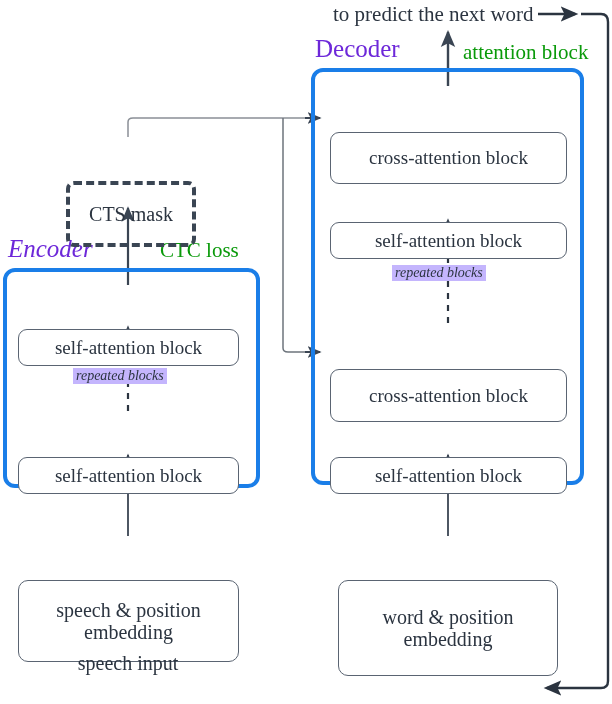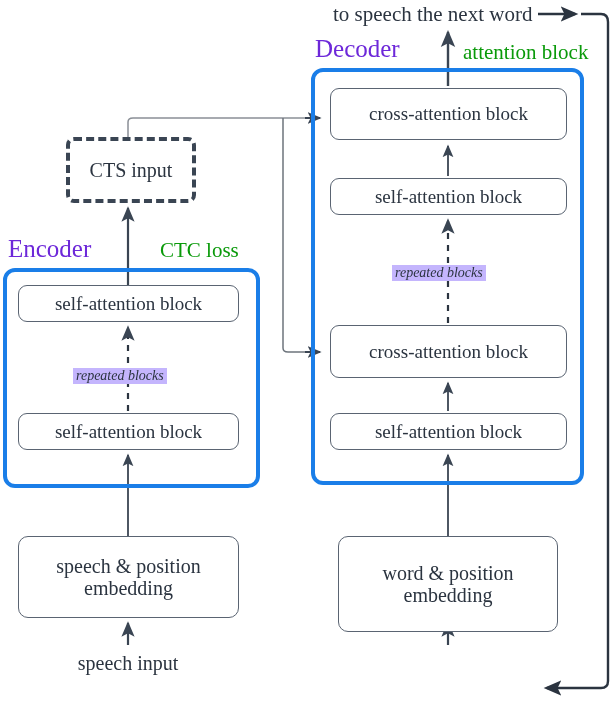--- a/index.html
+++ b/index.html
@@ -23,21 +23,21 @@
   .loss-label{
     position:absolute;color:#0a9a0a;font-size:21px;line-height:1;
     white-space:nowrap;
   }
 
   
   .node{
     position:absolute;box-sizing:border-box;
     border:1.4px solid #5a6472;border-radius:9px;background:#ffffff;
     display:flex;align-items:center;justify-content:center;text-align:center;
-    font-size:19px;line-height:1.12;color:#2b3440;white-space:pre-line;
+    font-size:19px;line-height:1.12;color:#2b3440;white-space:pre-line;margin-top:44px;
   }
   .node.embed{font-size:20px;border-radius:10px;}
   .node.dashed{
     border:4px dashed #3a4553;border-radius:8px;background:transparent;
     font-size:20px;
   }
 
   
   .caption{
     position:absolute;font-size:20px;line-height:1.15;color:#2b3440;
@@ -118,39 +118,39 @@
     <g>
       <line x1="448" y1="86" x2="448" y2="32" stroke="#3a4553" stroke-width="2.4" marker-end="url(#ah)"></line>
     </g>
 
     <g>
       <path d="M538,14 L575,14" stroke="#2b3440" stroke-width="2.4" fill="none" marker-end="url(#ah-big)"></path>
       <path d="M581,14 L601,14 Q608,14 608,22 L608,681 Q608,688 601,688 L547,688" stroke="#2b3440" stroke-width="2.4" fill="none" marker-end="url(#ah-big)"></path>
     </g>
   </svg>
 
-  <div class="caption big" style="left:333px;top:2px;width:205px;text-align:left;">to speech the next word</div>
+  <div class="caption big" style="left:333px;top:2px;width:205px;text-align:left;">to predict the next word</div>
 
-  <div class="group-label" style="left:8px;top:236px;">Encoder</div>
+  <div class="group-label" style="left:8px;top:236px;font-style:italic;">Encoder</div>
   <div class="loss-label" style="left:160px;top:240px;">CTC loss</div>
 
   <div class="group-box" style="left:3px;top:268px;width:257px;height:220px;"></div>
 
   <div class="node" style="left:18px;top:285px;width:221px;height:37px;">self-attention block</div>
 
   <div class="repeat-note" style="left:73px;top:368px;">repeated blocks</div>
 
   <div class="node" style="left:18px;top:413px;width:221px;height:37px;">self-attention block</div>
 
   <div class="node embed" style="left:18px;top:536px;width:221px;height:82px;">speech &amp; position
 embedding</div>
 
   <div class="caption" style="left:28px;top:652px;width:200px;">speech input</div>
 
-  <div class="node dashed" style="left:66px;top:137px;width:130px;height:66px;">CTS input</div>
+  <div class="node dashed" style="left:66px;top:137px;width:130px;height:66px;">CTS mask</div>
 
   <div class="group-label" style="left:315px;top:36px;">Decoder</div>
   <div class="loss-label" style="left:463px;top:42px;">attention block</div>
 
   <div class="group-box" style="left:311px;top:68px;width:273px;height:417px;"></div>
 
   <div class="node" style="left:330px;top:88px;width:237px;height:52px;">cross-attention block</div>
 
   <div class="node" style="left:330px;top:178px;width:237px;height:37px;">self-attention block</div>
 

